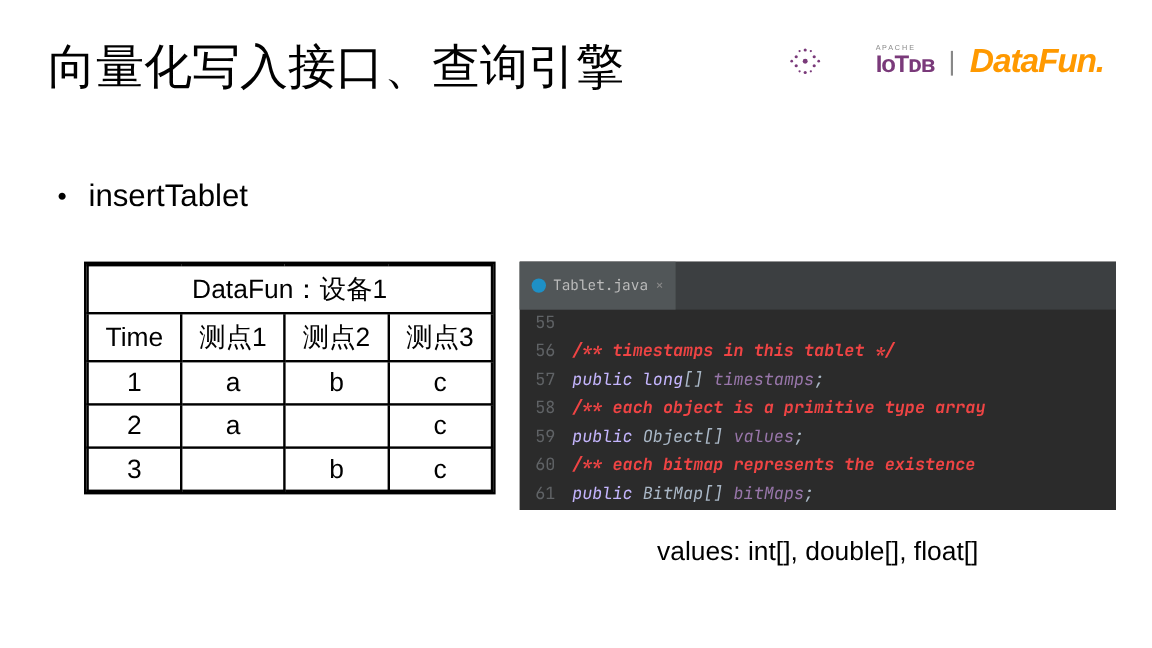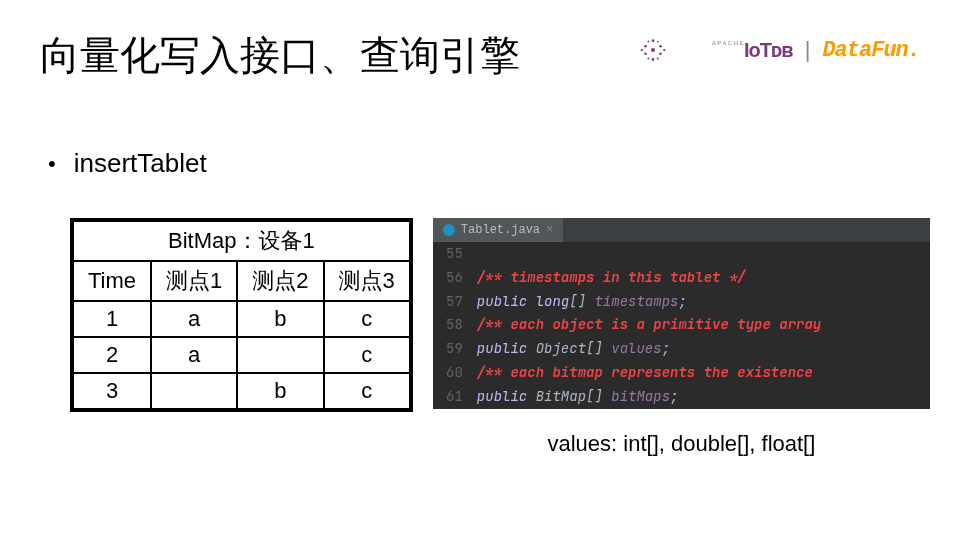--- a/index.html
+++ b/index.html
@@ -11,40 +11,40 @@
   .slide-title {
     position:absolute; left:40px; top:28px;
     font-size:40px; font-weight:400;
   }
   .logos { position:absolute; right:40px; top:35px; display:flex; align-items:center; gap:8px; }
   .iotdb-logo { display:flex; align-items:center; gap:4px; }
   .iotdb-icon { width:30px; height:30px; }
   .iotdb-text { font-size:20px; font-weight:700; color:#7a3a7a; letter-spacing:-1px; }
   .apache { font-size:6px; color:#888; line-height:1; }
   .sep { color:#888; font-size:22px; margin:0 4px; }
-  .datafun { font-size:22px; font-weight:700; font-style:italic; color:#ff9900; letter-spacing:-1px;font-family:Liberation Mono, monospace; }
+  .datafun { font-size:28px; font-weight:700; font-style:italic; color:#ff9900; letter-spacing:-1px; }
   .bullet-row { position:absolute; left:48px; top:148px; display:flex; align-items:center; gap:18px; }
   .bullet-dot { font-size:22px; line-height:1; }
   .bullet-text { font-size:26px; }
   .content { position:absolute; left:70px; top:218px; right:30px; display:flex; gap:20px; align-items:flex-start; }
   .table-wrap { border:2px solid #000; }
   .table-wrap table { border-collapse:collapse; }
   .table-wrap th, .table-wrap td {
     border:2px solid #000; text-align:center;
     font-size:22px; padding:4px 14px; font-weight:400;
   }
   .table-wrap .full-row th { font-weight:400; }
   .code-col { flex:1; }
   .editor {
     background:#2b2b2b; color:#a9b7c6;
     font-family:"JetBrains Mono",Consolas,monospace;
     font-size:14px; font-style:italic;
     overflow:hidden;
   }
-  .tabbar { background:#3c3f41; display:flex; align-items:stretch; height:24px; font-style:normal;font-family:Liberation Mono, monospace; }
+  .tabbar { background:#3c3f41; display:flex; align-items:stretch; height:40px; font-style:normal; }
   .tab { display:flex; align-items:center; gap:6px; padding:0 10px; background:#515658; color:#bbb; font-size:12px; }
   .tab-icon { width:12px; height:12px; border-radius:50%; background:#1e90c6; display:inline-block; }
   .close-x { color:#888; font-size:12px; }
   .code-line { display:flex; align-items:center; line-height:1.7; }
   .gutter { width:44px; text-align:right; color:#606366; padding-right:14px; font-style:normal; }
   .c-comment { color:#ef4444;font-weight:bold; }
   .c-key { color:#c4b5fd; }
   .c-type2 { color:#a9b7c6; }
   .c-var { color:#9876aa;text-align:center; }
   .c-punc { color:#a9b7c6; }
@@ -67,40 +67,40 @@
         <circle cx="16" cy="6" r="1.4"></circle>
           <circle cx="16" cy="26" r="1.4"></circle>
         <circle cx="4" cy="16" r="1.2"></circle>
           <circle cx="28" cy="16" r="1.2"></circle>
         <circle cx="11" cy="7" r="1"></circle>
           <circle cx="21" cy="7" r="1"></circle>
         <circle cx="11" cy="25" r="1"></circle>
           <circle cx="21" cy="25" r="1"></circle>
       </g>
     </svg>
-    <span style="display:flex;flex-direction:row;line-height:1;margin-left:40px;">
+    <span style="display:flex;flex-direction:column;line-height:1;margin-left:40px;">
       <span class="apache">A P A C H E</span>
       <span class="iotdb-text">IᴏTᴅʙ</span>
     </span>
   </span>
   <span class="sep">|</span>
   <span class="datafun">DataFun.</span>
 </div>
 
 <div class="bullet-row">
   <span class="bullet-dot">•</span>
   <span class="bullet-text">insertTablet</span>
 </div>
 
 <div class="content">
   <div class="table-wrap">
     <table>
       <tbody>
           <tr class="full-row">
-            <th colspan="4">BitMap：设备1</th>
+            <th colspan="4">DataFun：设备1</th>
           </tr>
       <tr>
         <th>Time</th>
         <th>测点1</th>
         <th>测点2</th>
         <th>测点3</th>
       </tr>
       <tr>
         <td>1</td>
             <td>a</td>

